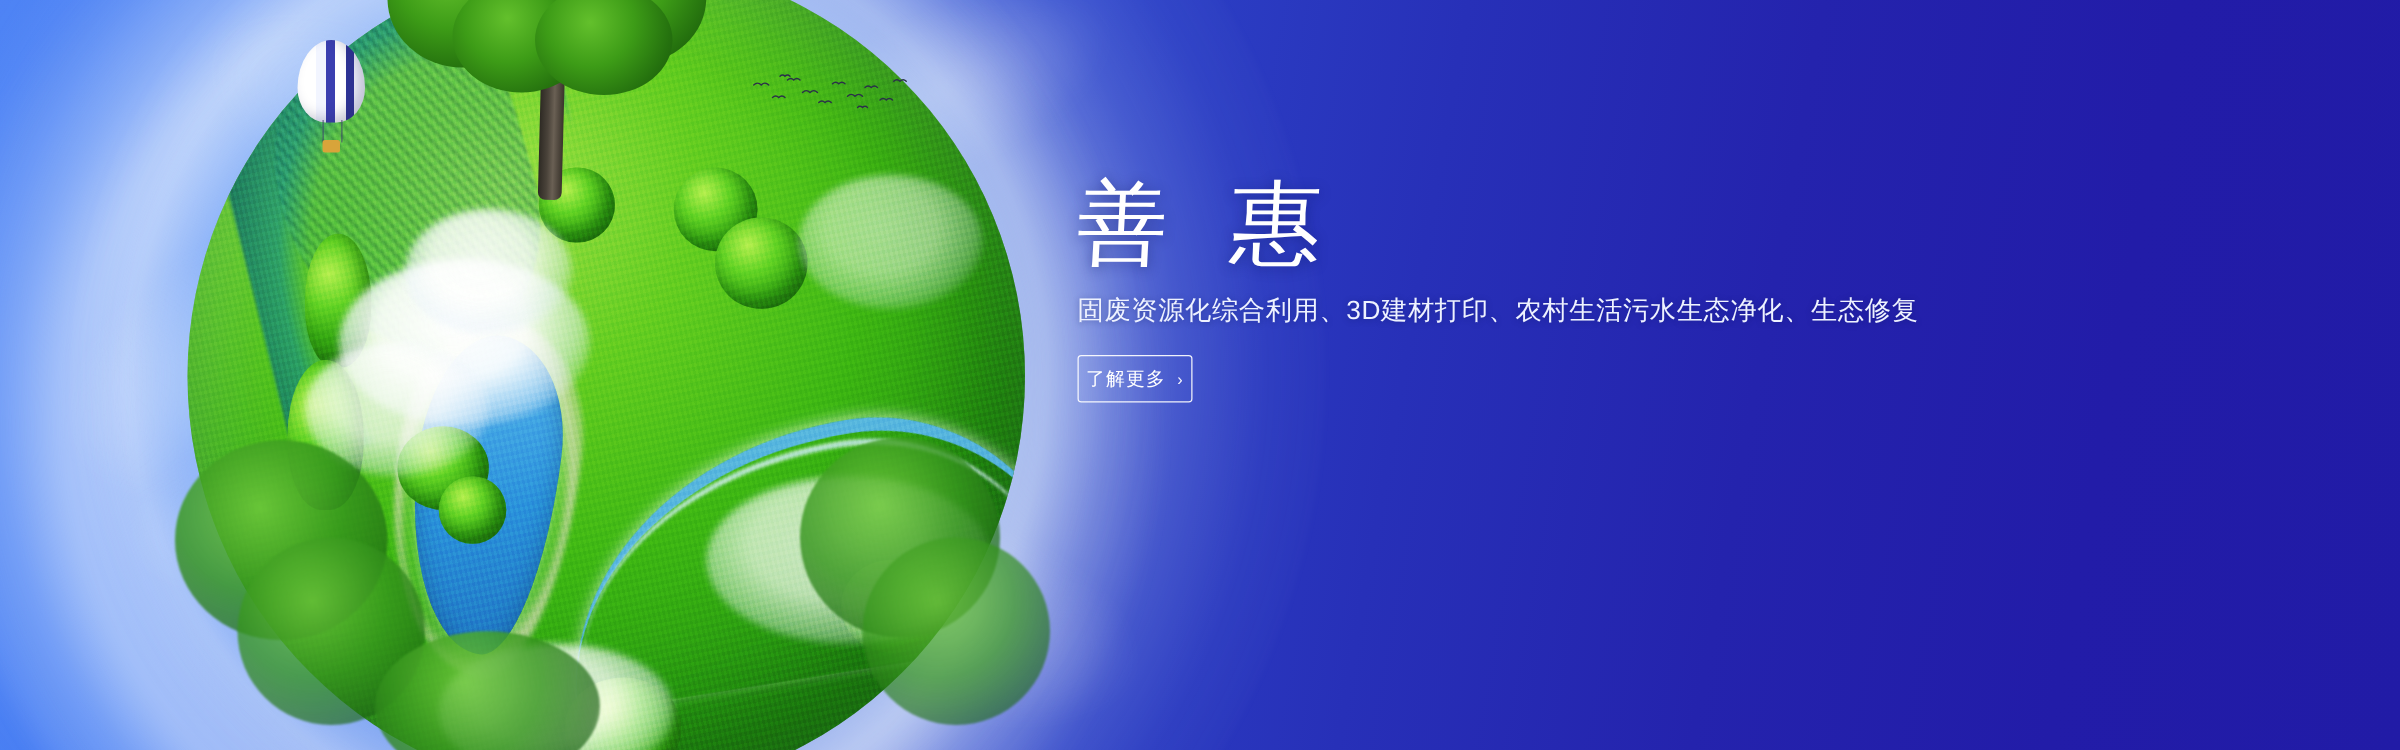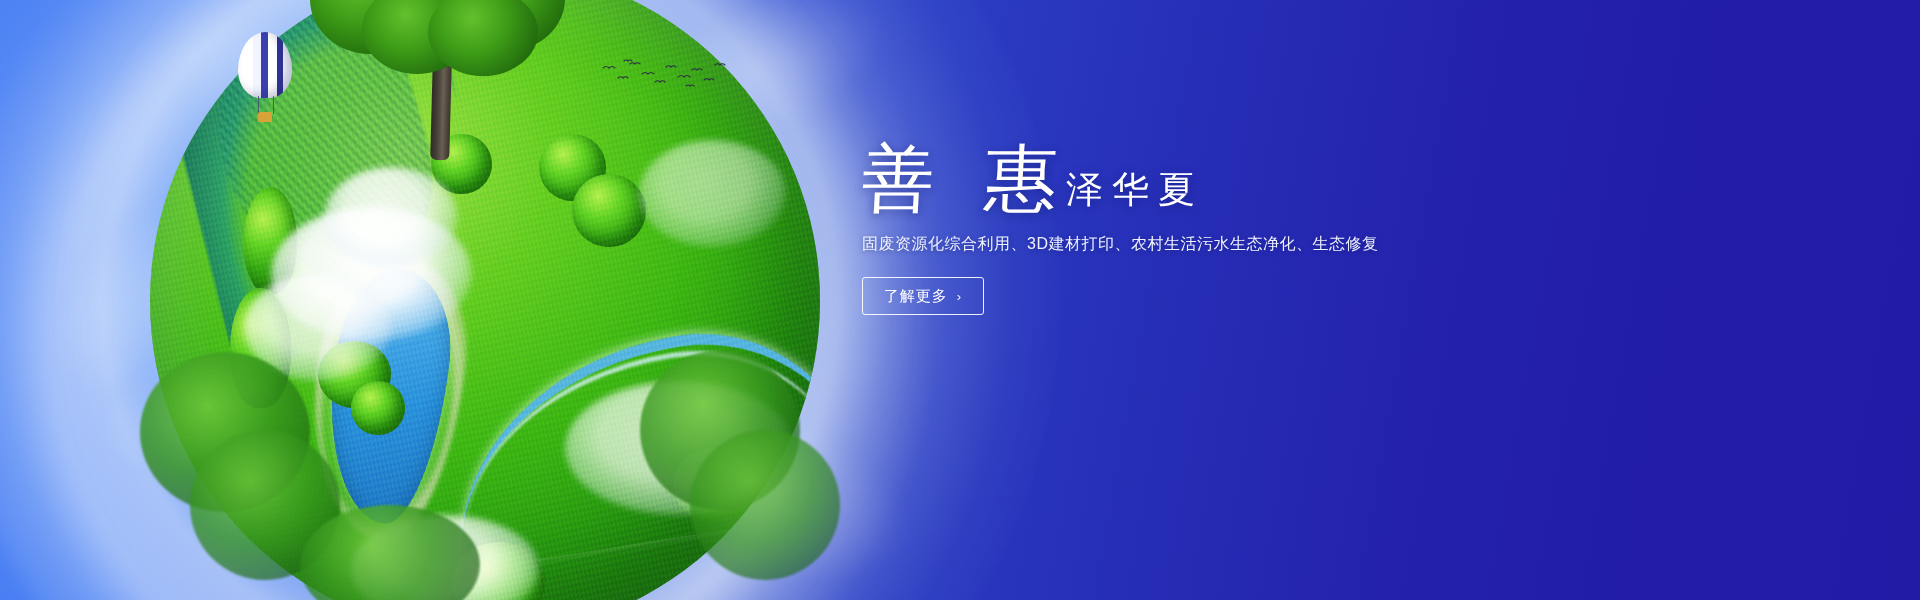--- a/index.html
+++ b/index.html
@@ -330,32 +330,32 @@
     margin-top: 22px;
     color: #ffffff;
     font-size: 25px;
     letter-spacing: 9px;
     white-space: nowrap;
     text-shadow: 0 1px 6px rgba(10,20,90,0.4);
   }
   .desc {
     margin-top: 20px;
     color: #eef2ff;
-    font-size: 16px;
+    font-size: 21px;
     letter-spacing: 0.5px;
     white-space: nowrap;
     text-shadow: 0 1px 5px rgba(10,20,90,0.4);
   }
   .cta {
     margin-top: 22px;
     display: inline-flex;
     align-items: center;
     justify-content: center;
     gap: 9px;
-    width: 122px;
+    width: 92px;
     height: 38px;
     border: 1px solid rgba(255,255,255,0.92);
     border-radius: 3px;
     color: #ffffff;
     font-size: 15px;
     letter-spacing: 1px;
     background: transparent;
     cursor: pointer;
     box-sizing: border-box;
   }
@@ -443,21 +443,20 @@
       </g>
     </svg>
   </div>
 
   <div class="content">
 
     <div class="headline">
       <span class="brush">善</span>
       <span class="gap"></span>
       <span class="brush">惠</span>
-      <span class="brush-sub">泽华夏</span>
     </div>
 
     <div class="desc">固废资源化综合利用、3D建材打印、农村生活污水生态净化、生态修复</div>
 
     <div class="cta">
       <span>了解更多</span>
       <span class="chev">›</span>
     </div>
 
   </div>

